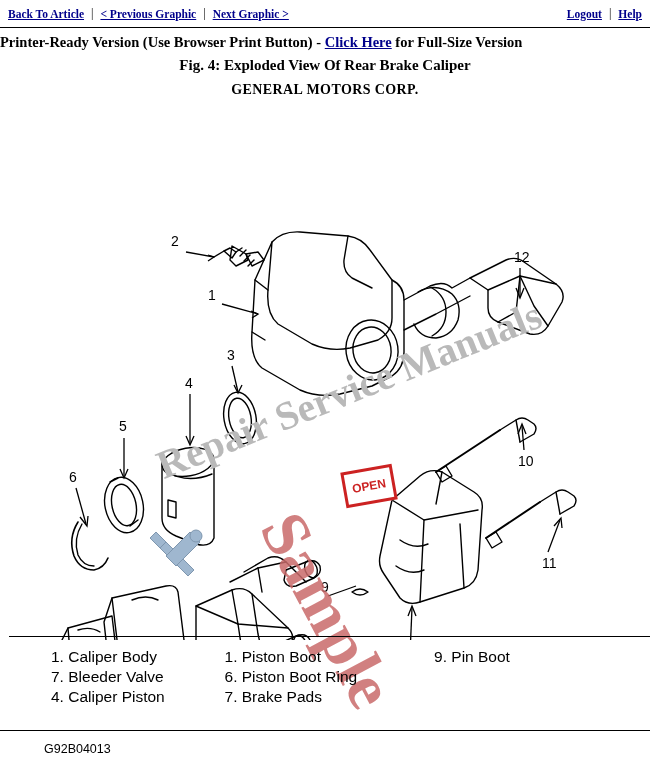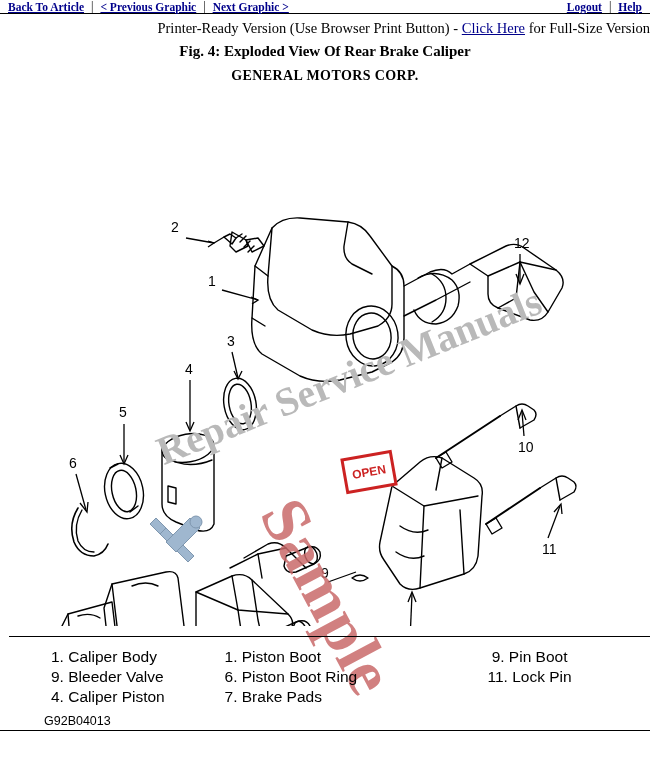--- a/index.html
+++ b/index.html
@@ -11,21 +11,21 @@
     width: 650px;
     height: 764px;
     font-family: "Liberation Serif", serif;
     color: #000000;
     position: relative;
     overflow: hidden;
   }
 
   
   .navbar {
-    height: 14px;
+    height: 28px;
     border-bottom: 1px solid #000;
     display: flex;
     align-items: center;
     padding: 0 8px;
     box-sizing: border-box;
     font-family: "Liberation Serif", serif;
     font-size: 12px;
   }
   .nav-left {
     display: flex;
@@ -45,22 +45,22 @@
     white-space: nowrap;
   }
   .nav-sep {
     margin: 0 7px;
     color: #000;
     font-size: 12px;
   }
 
   
   .printer-line {
-    text-align: right;
-    font-weight: normal;
+    text-align: left;
+    font-weight: bold;
     font-size: 14.5px;
     padding-top: 6px;
     padding-bottom: 2px;
     letter-spacing: 0;
   }
   .printer-line .click-here {
     color: #00008B;
     text-decoration: underline;
     cursor: pointer;
   }
@@ -157,29 +157,29 @@
     padding: 10px 34px 8px 42px;
     box-sizing: border-box;
     font-family: "Liberation Sans", sans-serif;
     font-size: 15.5px;
     line-height: 20px;
   }
   .legend-col {
     flex: 1;
   }
   .legend-col.c2 { flex: 1.15; }
-  .legend-col.c3 { flex: 1.1; padding-left: 10px; text-align: center;}
+  .legend-col.c3 { flex: 1.1; padding-left: 10px;}
   .legend-item {
     white-space: nowrap;
   }
 
   .doc-code {
     position: absolute;
     left: 44px;
-    top: 714px;
+    top: 742px;
     font-family: "Liberation Sans", sans-serif;
     font-size: 12.5px;
   }
   .bottom-rule {
     position: absolute;
     left: 0;
     top: 730px;
     width: 650px;
     border-top: 1px solid #000;
   }
@@ -394,29 +394,28 @@
   <div class="wm-open">
     <span>OPEN</span>
   </div>
 </div>
 
 <div class="legend-wrap">
   <div class="legend-rule"></div>
   <div class="legend">
     <div class="legend-col c1">
       <div class="legend-item">1. Caliper Body</div>
-      <div class="legend-item">9. Bleeder Valve</div>
+      <div class="legend-item">7. Bleeder Valve</div>
       <div class="legend-item">4. Caliper Piston</div>
     </div>
     <div class="legend-col c2">
       <div class="legend-item">1. Piston Boot</div>
       <div class="legend-item">6. Piston Boot Ring</div>
       <div class="legend-item">7. Brake Pads</div>
     </div>
     <div class="legend-col c3">
       <div class="legend-item">9. Pin Boot</div>
-      <div class="legend-item">11. Lock Pin</div>
     </div>
   </div>
 </div>
 
 <div class="bottom-rule"></div>
 <div class="doc-code">G92B04013</div>
 
 </body></html>

